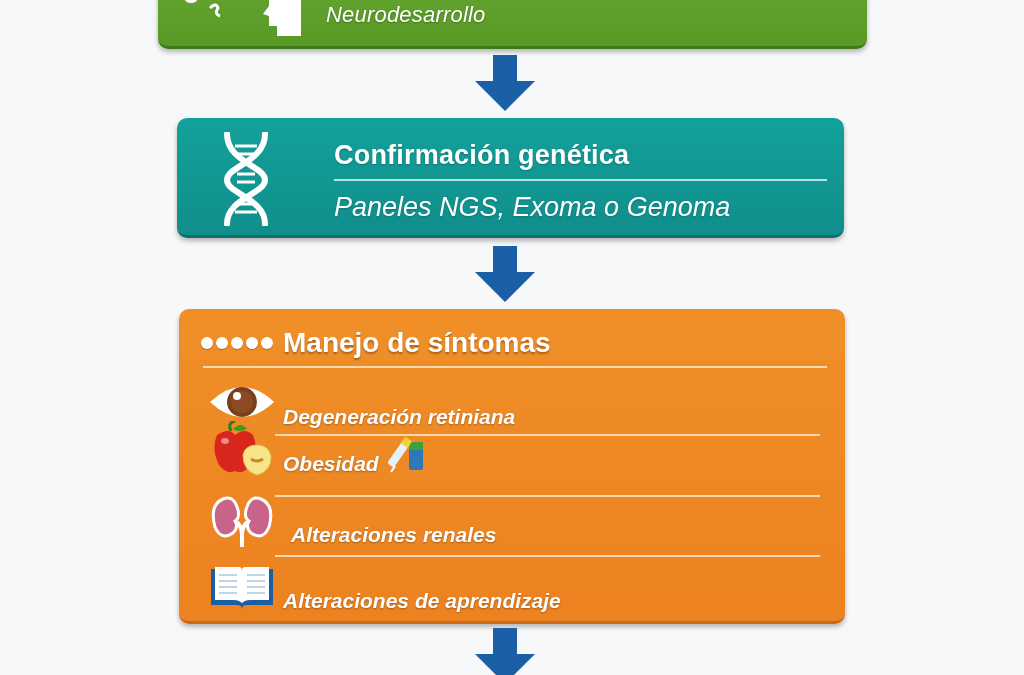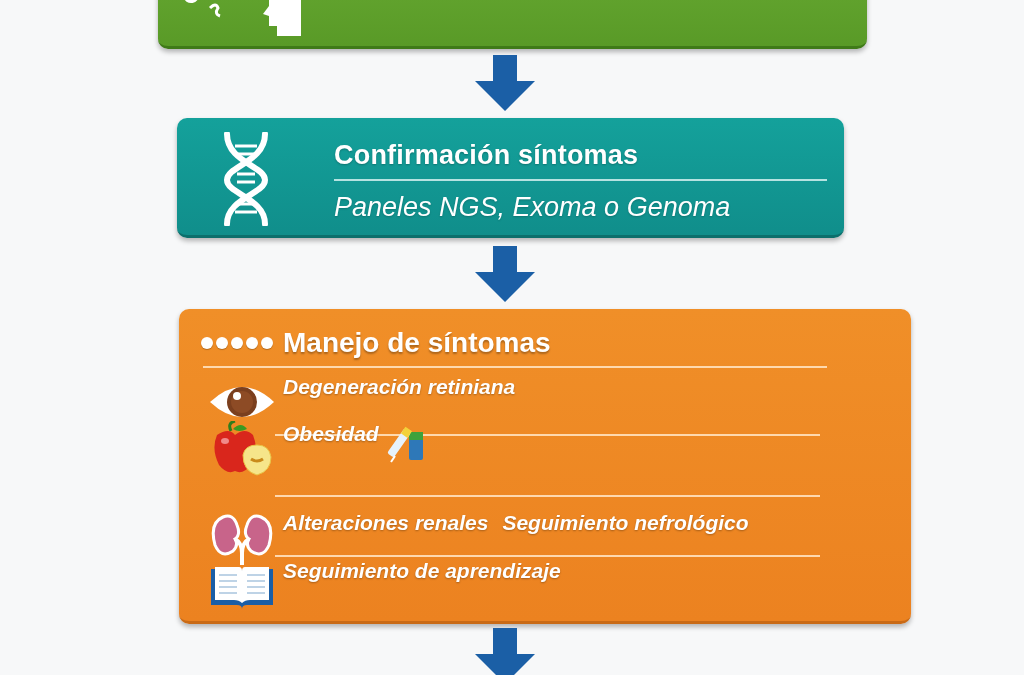--- a/index.html
+++ b/index.html
@@ -17,21 +17,21 @@
     left: 158px; top: -20px; width: 709px; height: 66px;
     background: linear-gradient(#63a52f, #599a27);
     border-bottom: 3px solid #3f7a18;
   }
   .teal {
     left: 177px; top: 118px; width: 667px; height: 117px;
     background: linear-gradient(#14a19b, #108e8b);
     border-bottom: 3px solid #0c6f6c;
   }
   .orange {
-    left: 179px; top: 309px; width: 732px; height: 312px;
+    left: 179px; top: 309px; width: 666px; height: 312px;
     background: linear-gradient(#f08f28, #ec8220);
     border-bottom: 3px solid #c96a16;
   }
   .arrow { position: absolute; width: 64px; height: 56px; }
   .green .sub {
     position: absolute; left: 168px; top: 22px;
     font-size: 22px; font-style: italic; color: #fff;
     text-shadow: 0 1px 2px rgba(0,0,0,0.3); letter-spacing: 0.2px;
   }
   .green .ic1 { position: absolute; left: 22px; top: 4px; }
@@ -55,21 +55,21 @@
     position: absolute; left: 22px; top: 18px; display: flex; align-items: center;
   }
   .dots { display: flex; gap: 3px; margin-right: 10px; }
   .dots span { width: 12px; height: 12px; border-radius: 50%; background: #fff; box-shadow: 0 1px 1px rgba(0,0,0,0.25); }
   .orange .title {
     font-size: 28px; font-weight: bold;
     text-shadow: 0 2px 2px rgba(0,0,0,0.3);
   }
   .orule { position: absolute; height: 2px; background: rgba(255,225,190,0.9); }
   .row {
-    position: absolute; left: 28px; display: flex; align-items: flex-start;
+    position: absolute; left: 28px; display: flex; align-items: flex-end;
     font-size: 21px; font-style: italic; font-weight: bold;
     text-shadow: 0 1px 2px rgba(0,0,0,0.3);
   }
   .row .icon { width: 70px; height: 54px; display: flex; align-items: center; justify-content: center; margin-right: 6px; }
   .row .gap { margin-left: 14px; }
 </style>
 </head>
 <body>
 
 <div class="box green">
@@ -80,40 +80,41 @@
       <ellipse cx="38" cy="4" rx="8" ry="10" fill="#fff"></ellipse>
       <path d="M30 24 q6 -6 8 0 q-4 6 2 8" stroke="#fff" stroke-width="3" fill="none"></path>
     </svg>
   </div>
   <div class="ic2">
     <svg width="60" height="56" viewBox="0 0 60 56">
       <path d="M18 0 h30 v52 h-24 v-10 h-8 v-10 l-6 -2 l6 -8 v-8 z" fill="#fff"></path>
       <circle cx="40" cy="6" r="3" fill="#4d8a20"></circle>
     </svg>
   </div>
+  <div class="sub">Neurodesarrollo</div>
 </div>
 
 <svg class="arrow" style="left:473px; top:55px;" viewBox="0 0 64 56">
   <polygon points="20,0 44,0 44,26 62,26 32,56 2,26 20,26" fill="#1b5fa6"></polygon>
 </svg>
 
 <div class="box teal">
   <div class="dna">
     <svg width="60" height="94" viewBox="0 0 60 94">
       <path d="M10 2 C10 30, 48 34, 48 48 C48 62, 10 66, 10 92" stroke="#fff" stroke-width="6" fill="none" stroke-linecap="round"></path>
       <path d="M48 2 C48 30, 10 34, 10 48 C10 62, 48 66, 48 92" stroke="#fff" stroke-width="6" fill="none" stroke-linecap="round"></path>
       <line x1="18" y1="14" x2="40" y2="14" stroke="#fff" stroke-width="3"></line>
       <line x1="20" y1="22" x2="38" y2="22" stroke="#fff" stroke-width="3"></line>
       <line x1="20" y1="42" x2="38" y2="42" stroke="#fff" stroke-width="3"></line>
       <line x1="20" y1="50" x2="38" y2="50" stroke="#fff" stroke-width="3"></line>
       <line x1="20" y1="72" x2="38" y2="72" stroke="#fff" stroke-width="3"></line>
       <line x1="18" y1="80" x2="40" y2="80" stroke="#fff" stroke-width="3"></line>
     </svg>
   </div>
-  <div class="title">Confirmación síntomas</div>
+  <div class="title">Confirmación genética</div>
   <div class="rule"></div>
   <div class="sub">Paneles NGS, Exoma o Genoma</div>
 </div>
 
 <svg class="arrow" style="left:473px; top:246px;" viewBox="0 0 64 56">
   <polygon points="20,0 44,0 44,26 62,26 32,56 2,26 20,26" fill="#1b5fa6"></polygon>
 </svg>
 
 <div class="box orange">
   <div class="head">
@@ -158,30 +159,29 @@
         <rect x="22" y="14" width="14" height="24" rx="2" fill="#2e78b8"></rect>
         <rect x="22" y="10" width="14" height="8" fill="#3ca23c"></rect>
         <rect x="8" y="6" width="8" height="30" rx="2" fill="#e6f2fb" transform="rotate(35 12 21)"></rect>
         <rect x="8" y="4" width="8" height="8" fill="#f3d23a" transform="rotate(35 12 21)"></rect>
         <line x1="4" y1="40" x2="8" y2="34" stroke="#fff" stroke-width="2"></line>
       </svg>
     </span>
   </div>
   <div class="orule" style="left:96px; top:186px; width:545px;"></div>
 
-  <div class="row" style="top:202px;">
+  <div class="row" style="top:184px;gap:8px;">
     <div class="icon">
       <svg width="66" height="54" viewBox="0 0 66 54">
         <path d="M14 6 q-14 6 -8 28 q6 14 18 6 q6 -6 2 -12 q6 -4 2 -14 q-4 -12 -14 -8z" fill="#c8648a" stroke="#fff" stroke-width="3"></path>
         <path d="M52 6 q14 6 8 28 q-6 14 -18 6 q-6 -6 -2 -12 q-6 -4 -2 -14 q4 -12 14 -8z" fill="#c8648a" stroke="#fff" stroke-width="3"></path>
         <path d="M26 28 q7 4 7 14 v12 M40 28 q-7 4 -7 14" stroke="#fff" stroke-width="4" fill="none"></path>
       </svg>
     </div>
     <span>Alteraciones renales</span>
-    <span class="gap">Seguimiento nefrológico</span>
   </div>
   <div class="orule" style="left:96px; top:246px; width:545px;"></div>
 
   <div class="row" style="top:250px;">
     <div class="icon">
       <svg width="66" height="46" viewBox="0 0 66 46">
         <path d="M2 6 h28 q3 0 3 3 q0 -3 3 -3 h28 v36 h-26 q-5 0 -5 4 q0 -4 -5 -4 h-26z" fill="#1a5ea6"></path>
         <path d="M6 4 h24 q3 0 3 4 v32 q-3 -3 -8 -3 h-19z" fill="#fff"></path>
         <path d="M60 4 h-24 q-3 0 -3 4 v32 q3 -3 8 -3 h19z" fill="#fff"></path>
         <g stroke="#a8c4de" stroke-width="1.5">
@@ -189,19 +189,19 @@
             <line x1="10" y1="18" x2="28" y2="18"></line>
             <line x1="10" y1="24" x2="28" y2="24"></line>
             <line x1="10" y1="30" x2="28" y2="30"></line>
           <line x1="38" y1="12" x2="56" y2="12"></line>
             <line x1="38" y1="18" x2="56" y2="18"></line>
             <line x1="38" y1="24" x2="56" y2="24"></line>
             <line x1="38" y1="30" x2="56" y2="30"></line>
         </g>
       </svg>
     </div>
-    <span>Seguimiento de aprendizaje</span>
+    <span>Alteraciones de aprendizaje</span>
   </div>
 </div>
 
 <svg class="arrow" style="left:473px; top:628px;" viewBox="0 0 64 56">
   <polygon points="20,0 44,0 44,26 62,26 32,56 2,26 20,26" fill="#1b5fa6"></polygon>
 </svg>
 
 </body></html>

